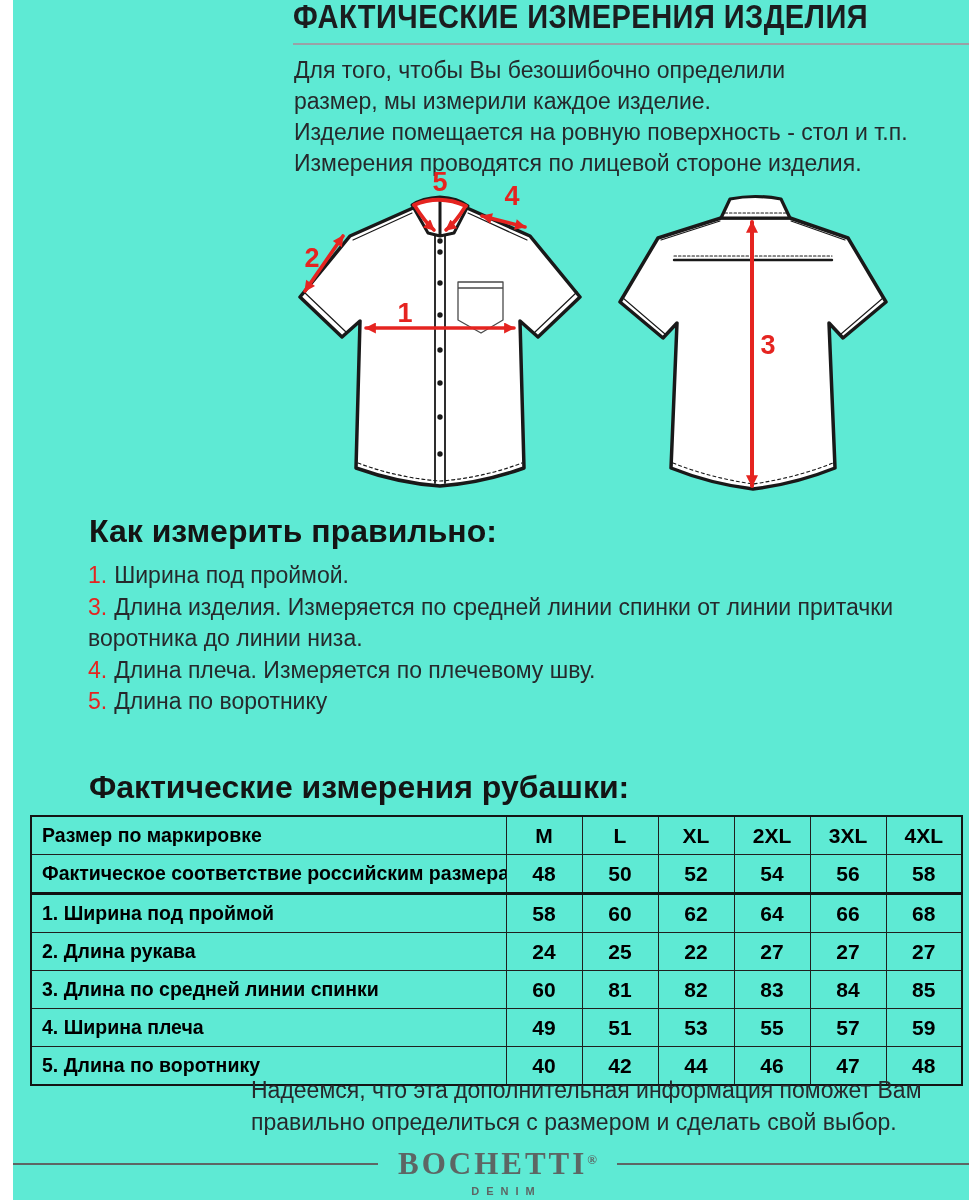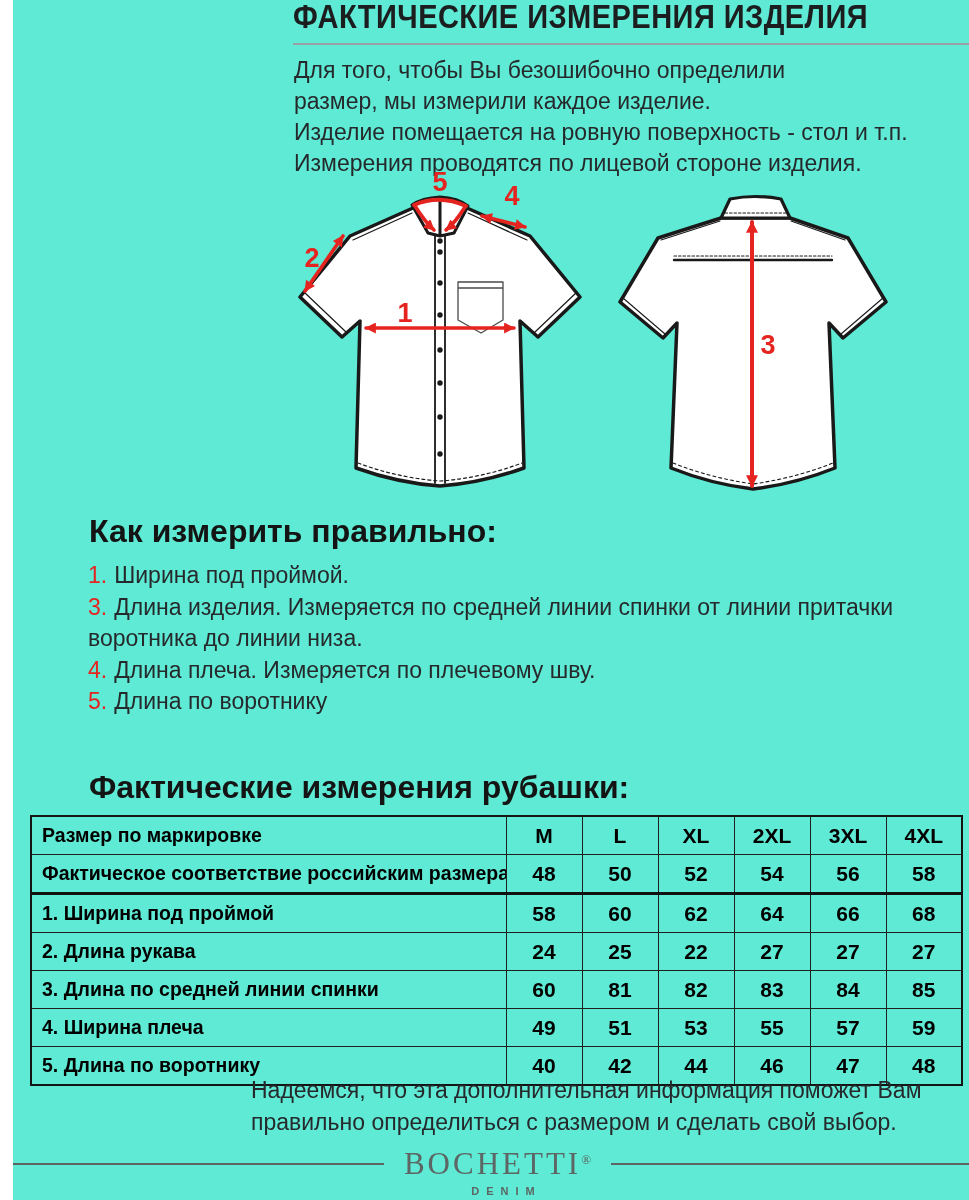--- a/index.html
+++ b/index.html
@@ -31,21 +31,21 @@
   .mtable td{border:1.4px solid #1f1f1f;height:35px;font-weight:bold;color:#000;overflow:hidden;}
   .mtable td.label{text-align:left;padding:0 4px 0 10px;font-size:19.5px;white-space:nowrap;}
   .mtable td.val{text-align:center;font-size:21px;}
   .mtable tr.thick td{border-bottom:3.5px solid #111;}
 
   .outro{position:absolute;left:238px;top:1074px;font-size:23px;line-height:32px;white-space:pre-line;}
 
   .footer{position:absolute;left:0;top:1146px;width:969px;}
   .brand-row{display:flex;align-items:center;}
   .brand-rule{flex:1;height:2px;background:#5d6664;}
-  .brand{font-family:"Liberation Serif",serif;font-weight:normal;font-size:31px;
+  .brand{font-family:"Liberation Serif",serif;font-weight:bold;font-size:31px;
         letter-spacing:3px;color:#5d6664;margin:0 20px;white-space:nowrap;}
   .brand sup{font-size:13px;letter-spacing:0;vertical-align:10px;}
   .brand-sub{text-align:center;margin-top:3px;font-size:11px;font-weight:bold;
         letter-spacing:7px;padding-left:18px;color:#5d6664;}
 </style>
 </head>
 <body>
 
 <div class="page">
 

